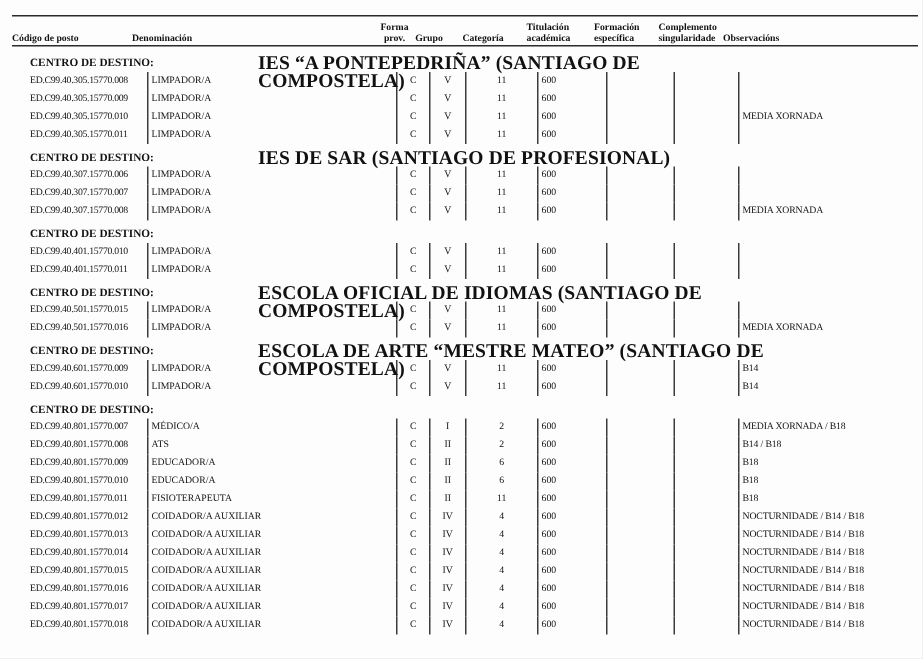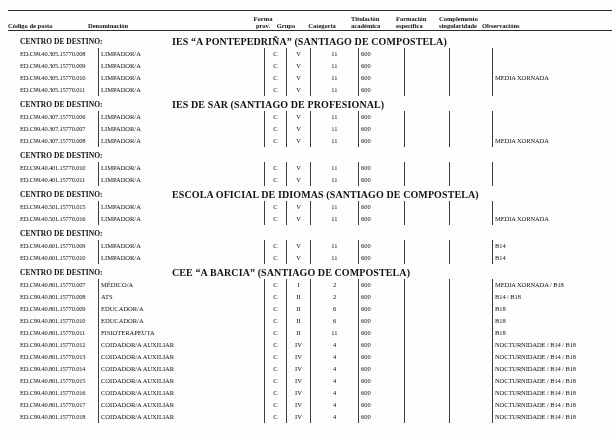--- a/index.html
+++ b/index.html
@@ -26,21 +26,21 @@
   .h-grupo{width:24px;text-align:center;}
   .h-cat{width:48px;text-align:center;}
   .h-tit{width:46px;text-align:left;padding-left:5px;}
   .h-form{width:45px;text-align:left;padding-left:4px;}
   .h-comp{width:43px;text-align:left;padding-left:2px;}
   .h-obs{width:132px;text-align:left;padding-left:2px;}
   .content{position:absolute;top:33px;left:12px;width:513px;}
   .section{margin-top:3px;}
   .sec-header{position:relative;height:12px;}
   .sec-label{position:absolute;left:8px;top:0;font-weight:bold;font-size:7.5px;line-height:12px;}
-  .sec-center{position:absolute;left:160px;top:0;font-weight:bold;font-size:10px;line-height:12px;letter-spacing:.1px;}
+  .sec-center{position:absolute;left:160px;top:0;font-weight:bold;font-size:13px;line-height:12px;letter-spacing:.1px;}
   .row{display:flex;height:12px;margin-left:8px;width:604px;font-size:6.5px;line-height:12px;}
   .cell{box-sizing:border-box;flex:0 0 auto;overflow:hidden;white-space:nowrap;border-left:1px solid #3c3c3c;}
   .c-codigo{width:78px;border-left:none;letter-spacing:-.2px;}
   .c-denom{width:166px;padding-left:2px;}
   .c-forma{width:22px;text-align:center;}
   .c-grupo{width:24px;text-align:center;}
   .c-cat{width:48px;text-align:center;}
   .c-tit{width:46px;padding-left:2px;}
   .c-form{width:45px;}
   .c-comp{width:43px;}
@@ -224,20 +224,21 @@
     <span class="cell c-form"></span>
     <span class="cell c-comp"></span>
     <span class="cell c-obs">MEDIA XORNADA</span>
   </div>
 </div>
   </section>
 
   <section class="section">
     <div class="sec-header">
       <span class="sec-label">CENTRO DE DESTINO:</span>
+      <span class="sec-center">ESCOLA DE ARTE “MESTRE MATEO” (SANTIAGO DE COMPOSTELA)</span>
     </div>
     <div class="rows">
   <div class="row">
     <span class="cell c-codigo">ED.C99.40.601.15770.009</span>
     <span class="cell c-denom">LIMPADOR/A</span>
     <span class="cell c-forma">C</span>
     <span class="cell c-grupo">V</span>
     <span class="cell c-cat">11</span>
     <span class="cell c-tit">600</span>
     <span class="cell c-form"></span>
@@ -255,21 +256,20 @@
     <span class="cell c-form"></span>
     <span class="cell c-comp"></span>
     <span class="cell c-obs">B14</span>
   </div>
 </div>
   </section>
 
   <section class="section">
     <div class="sec-header">
       <span class="sec-label">CENTRO DE DESTINO:</span>
-      <span class="sec-center">CEE “A BARCIA” (SANTIAGO DE COMPOSTELA)</span>
     </div>
     <div class="rows">
   <div class="row">
     <span class="cell c-codigo">ED.C99.40.801.15770.007</span>
     <span class="cell c-denom">MÉDICO/A</span>
     <span class="cell c-forma">C</span>
     <span class="cell c-grupo">I</span>
     <span class="cell c-cat">2</span>
     <span class="cell c-tit">600</span>
     <span class="cell c-form"></span>

